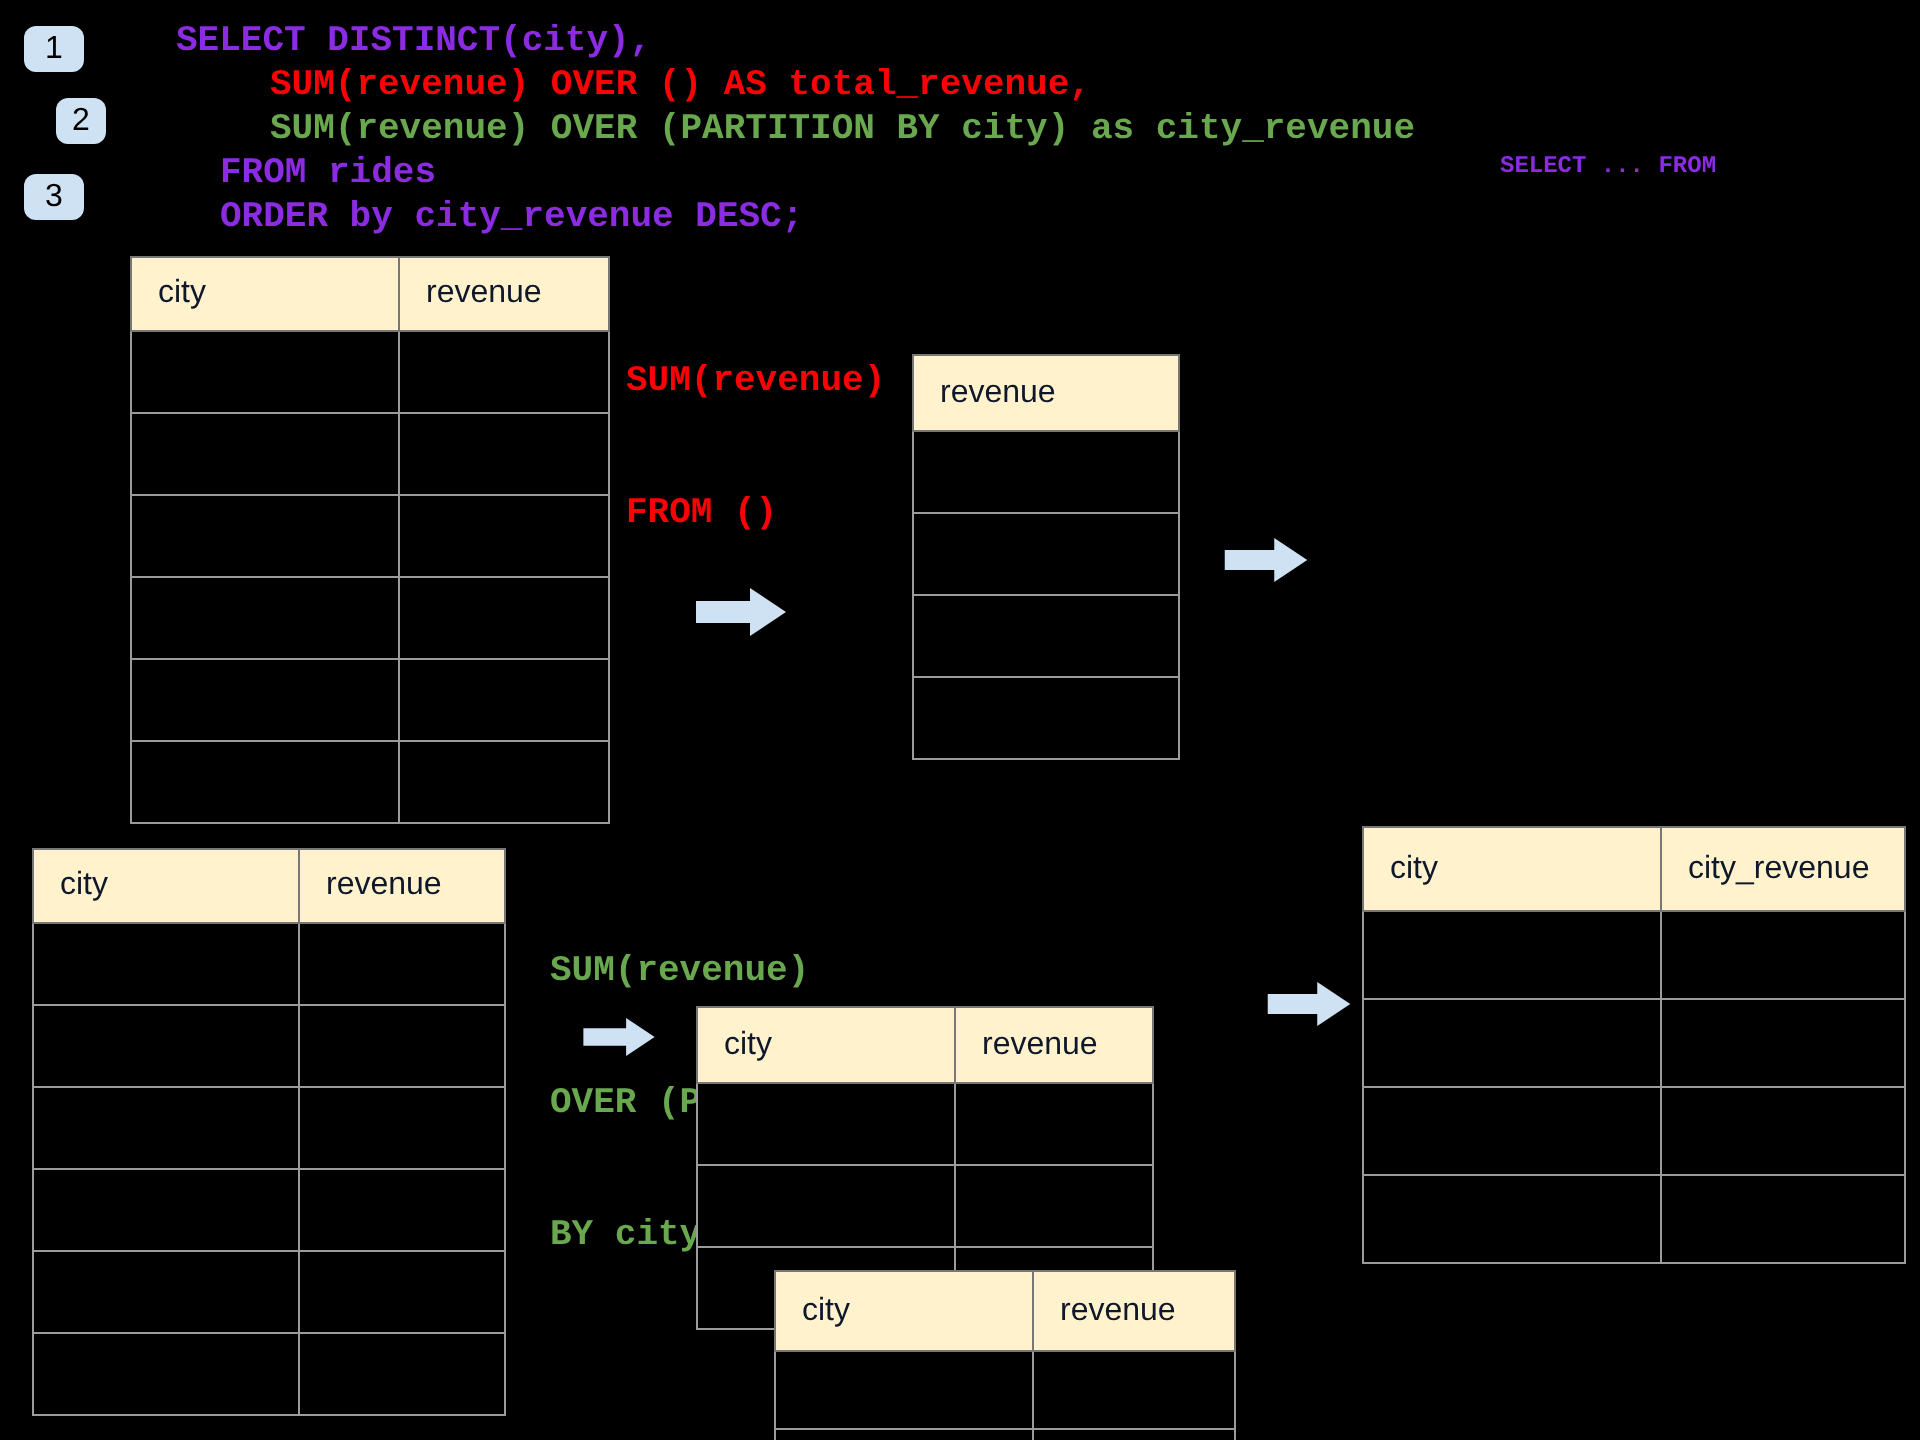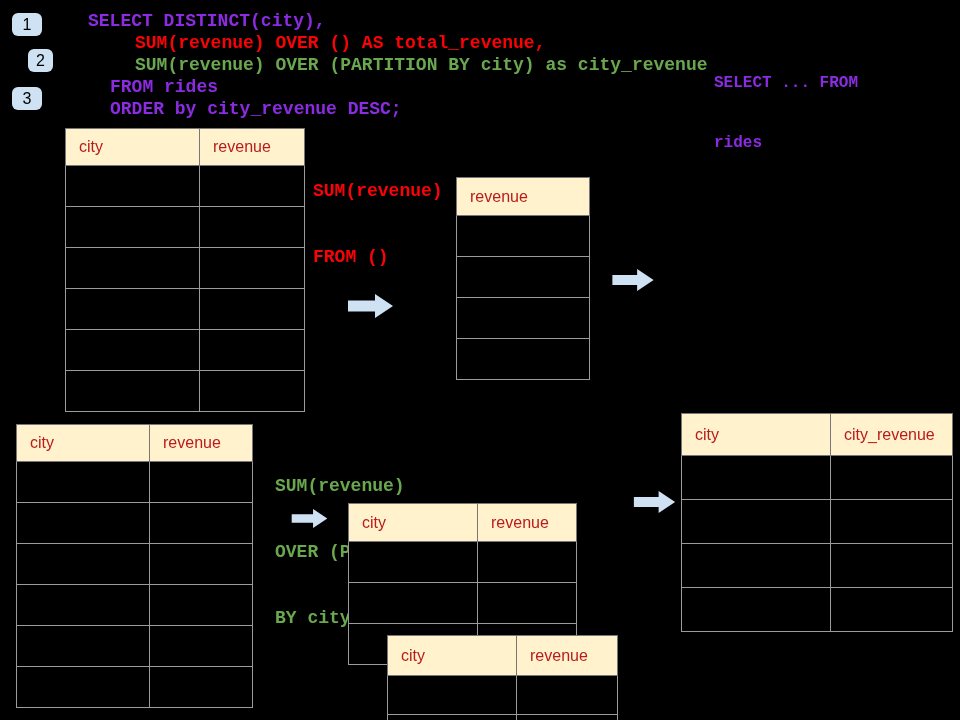--- a/index.html
+++ b/index.html
@@ -35,22 +35,22 @@
     line-height: 22px;
     white-space: pre;
   }
   #sql-block { left: 88px; top: 10px; }
   #sql-block .sql-line:nth-child(2),
   #sql-block .sql-line:nth-child(3) { padding-left: 47px; }
   #sql-block .sql-line:nth-child(4),
   #sql-block .sql-line:nth-child(5) { padding-left: 22px; }
 
   #from-note {
-    left: 714px; top: 33px;
-    font-size: 16px; line-height: 20px;
+    left: 750px; top: 33px;
+    font-size: 12px; line-height: 20px;
     color: var(--code-purple, #8b2be2);
   }
   #total-label {
     left: 313px; top: 136px;
     color: var(--code-red, #fb0207);
   }
   #partition-label {
     left: 275px; top: 431px;
     color: var(--code-green, #6aa84f);
   }
@@ -58,21 +58,21 @@
   
   table.dtable {
     position: absolute;
     border-collapse: collapse;
     table-layout: fixed;
     background: #000;
   }
   table.dtable th {
     background: var(--table-header-fill, #fff2cc);
     border: 1.5px solid #777;
-    color: #b91c1c;
+    color: #0f172a;
     font-weight: 400;
     font-size: 16px;
     text-align: left;
     padding: 0 0 0 13px;
     vertical-align: middle;
   }
   table.dtable td {
     border: 1.3px solid var(--table-border, #999);
     padding: 0;
   }
@@ -109,21 +109,20 @@
 <div id="canvas">
 
   <div class="badge" style="left:12px; top:13px; width:30px; height:23px;">1</div>
   <div class="badge" style="left:28px; top:49px; width:25px; height:23px;">2</div>
   <div class="badge" style="left:12px; top:87px; width:30px; height:23px;">3</div>
 
   <div id="sql-block" class="abs code"><div class="sql-line" style="color: rgb(139, 43, 226);">SELECT DISTINCT(city),</div><div class="sql-line" style="color: rgb(251, 2, 7);">SUM(revenue) OVER () AS total_revenue,</div><div class="sql-line" style="color: rgb(106, 168, 79);">SUM(revenue) OVER (PARTITION BY city) as city_revenue</div><div class="sql-line" style="color: rgb(139, 43, 226);">FROM rides</div><div class="sql-line" style="color: rgb(139, 43, 226);">ORDER by city_revenue DESC;</div></div>
 
   <div id="from-note" class="abs code">
     <div>SELECT ... FROM</div>
-    <div>rides</div>
   </div>
 
   <div id="total-label" class="abs code">
     <div>SUM(revenue)</div>
     <div>FROM ()</div>
   </div>
 
   <div id="partition-label" class="abs code">
     <div>SUM(revenue)</div>
     <div>OVER (PARTITION</div>

